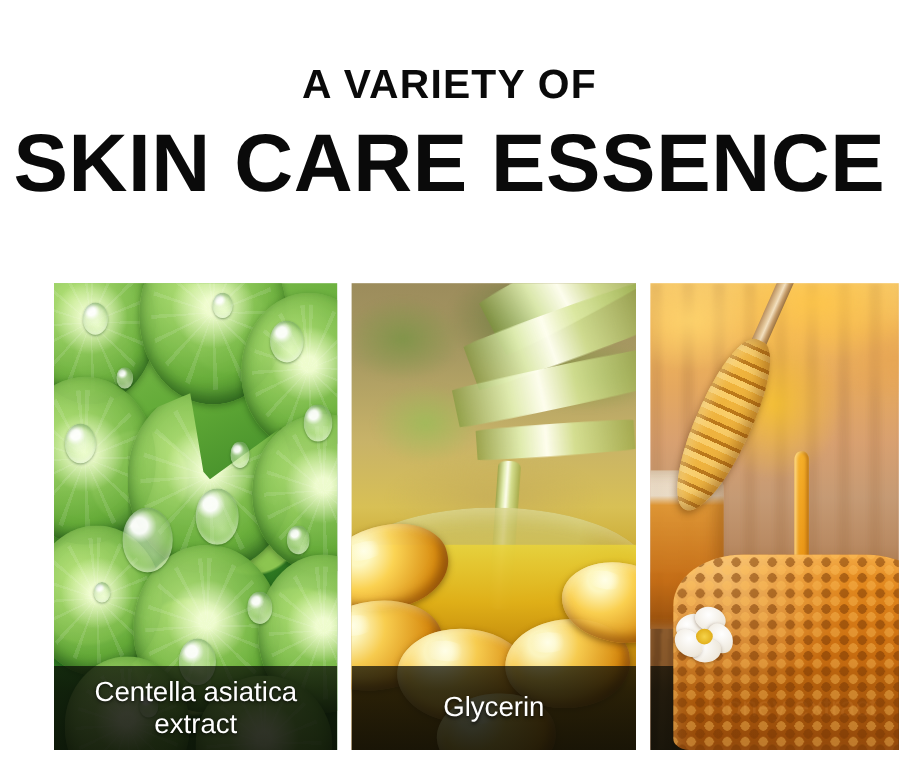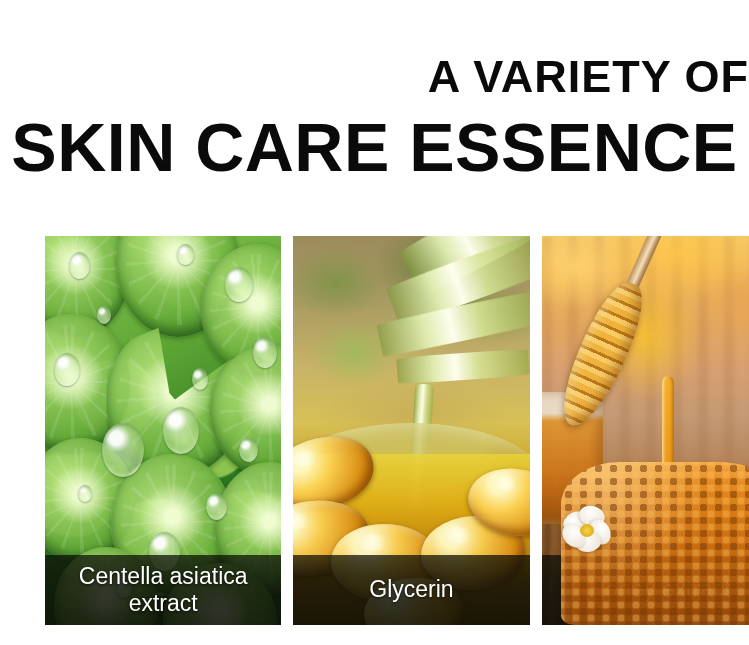--- a/index.html
+++ b/index.html
@@ -28,23 +28,22 @@
     left: 0;
     width: 749px;
     text-align: center;
     color: #0a0a0a;
     font-weight: bold;
     letter-spacing: 0.5px;
     line-height: 1.0;
   }
   .heading-line1 {
     display: block;
-    font-size: 45px;
+    font-size: 34px;
     letter-spacing: 1px;
-    text-align: right;
   }
   .heading-line2 {
     display: block;
     font-size: 68px;
     margin-top: 14px;
     letter-spacing: 0.5px;
   }
 
   
   .panel-row {

